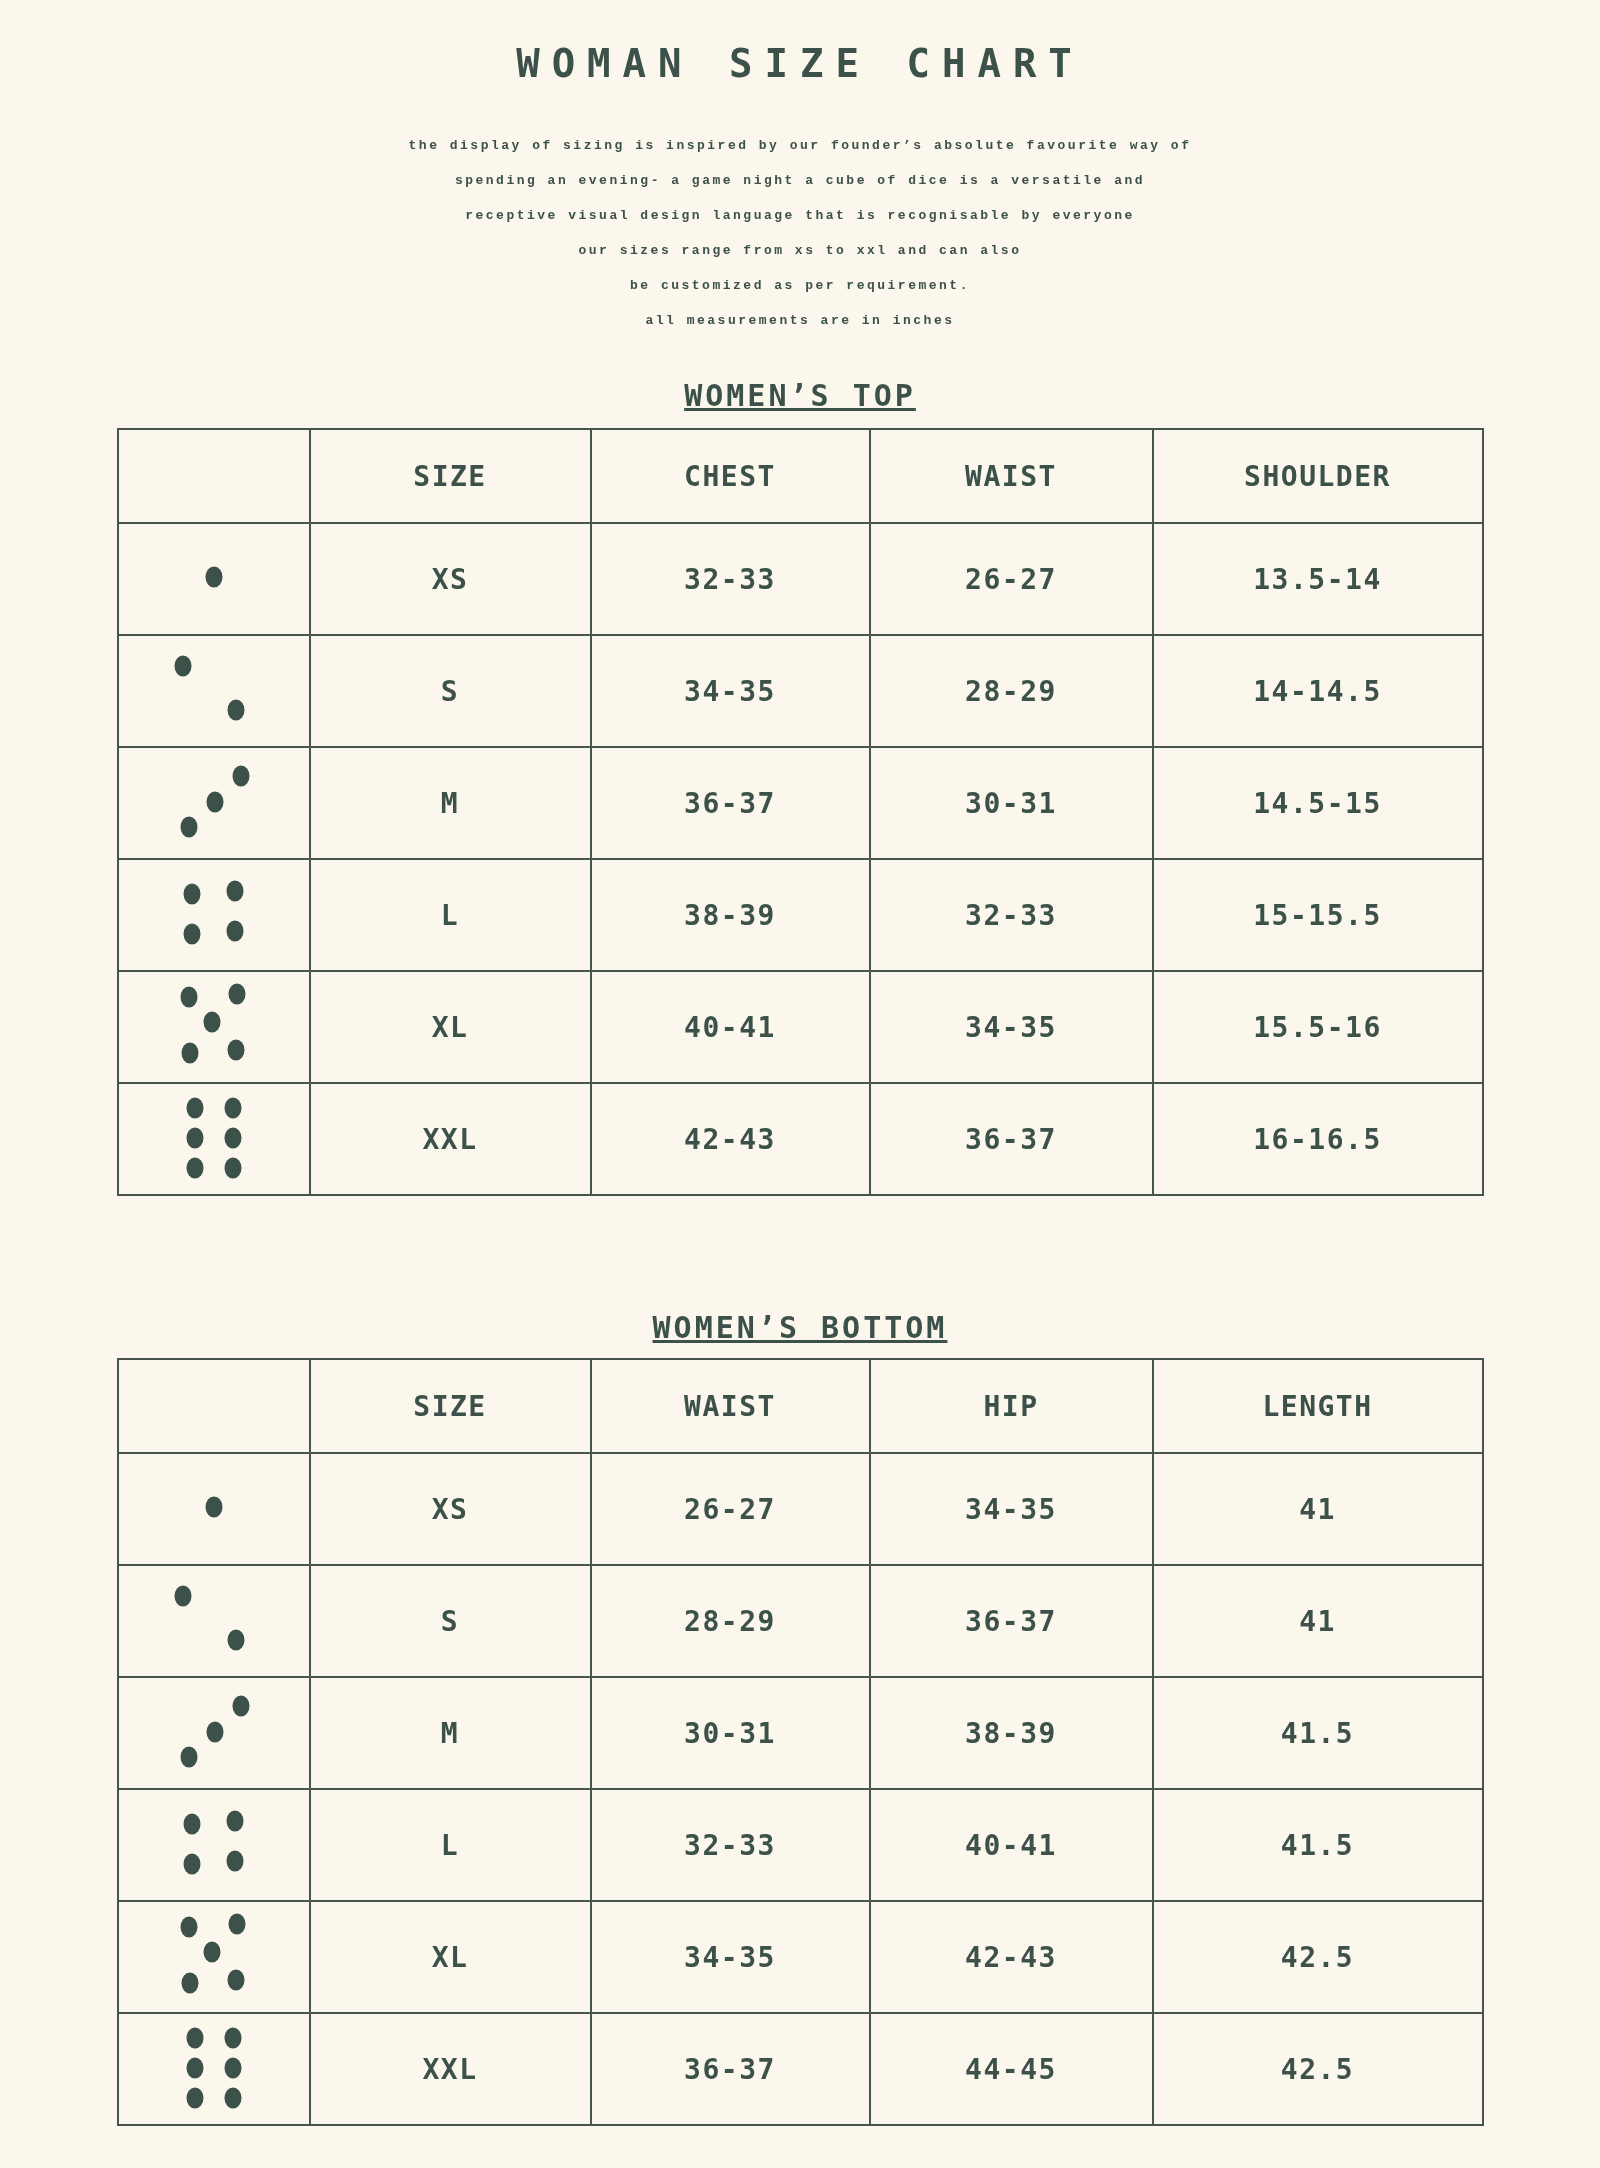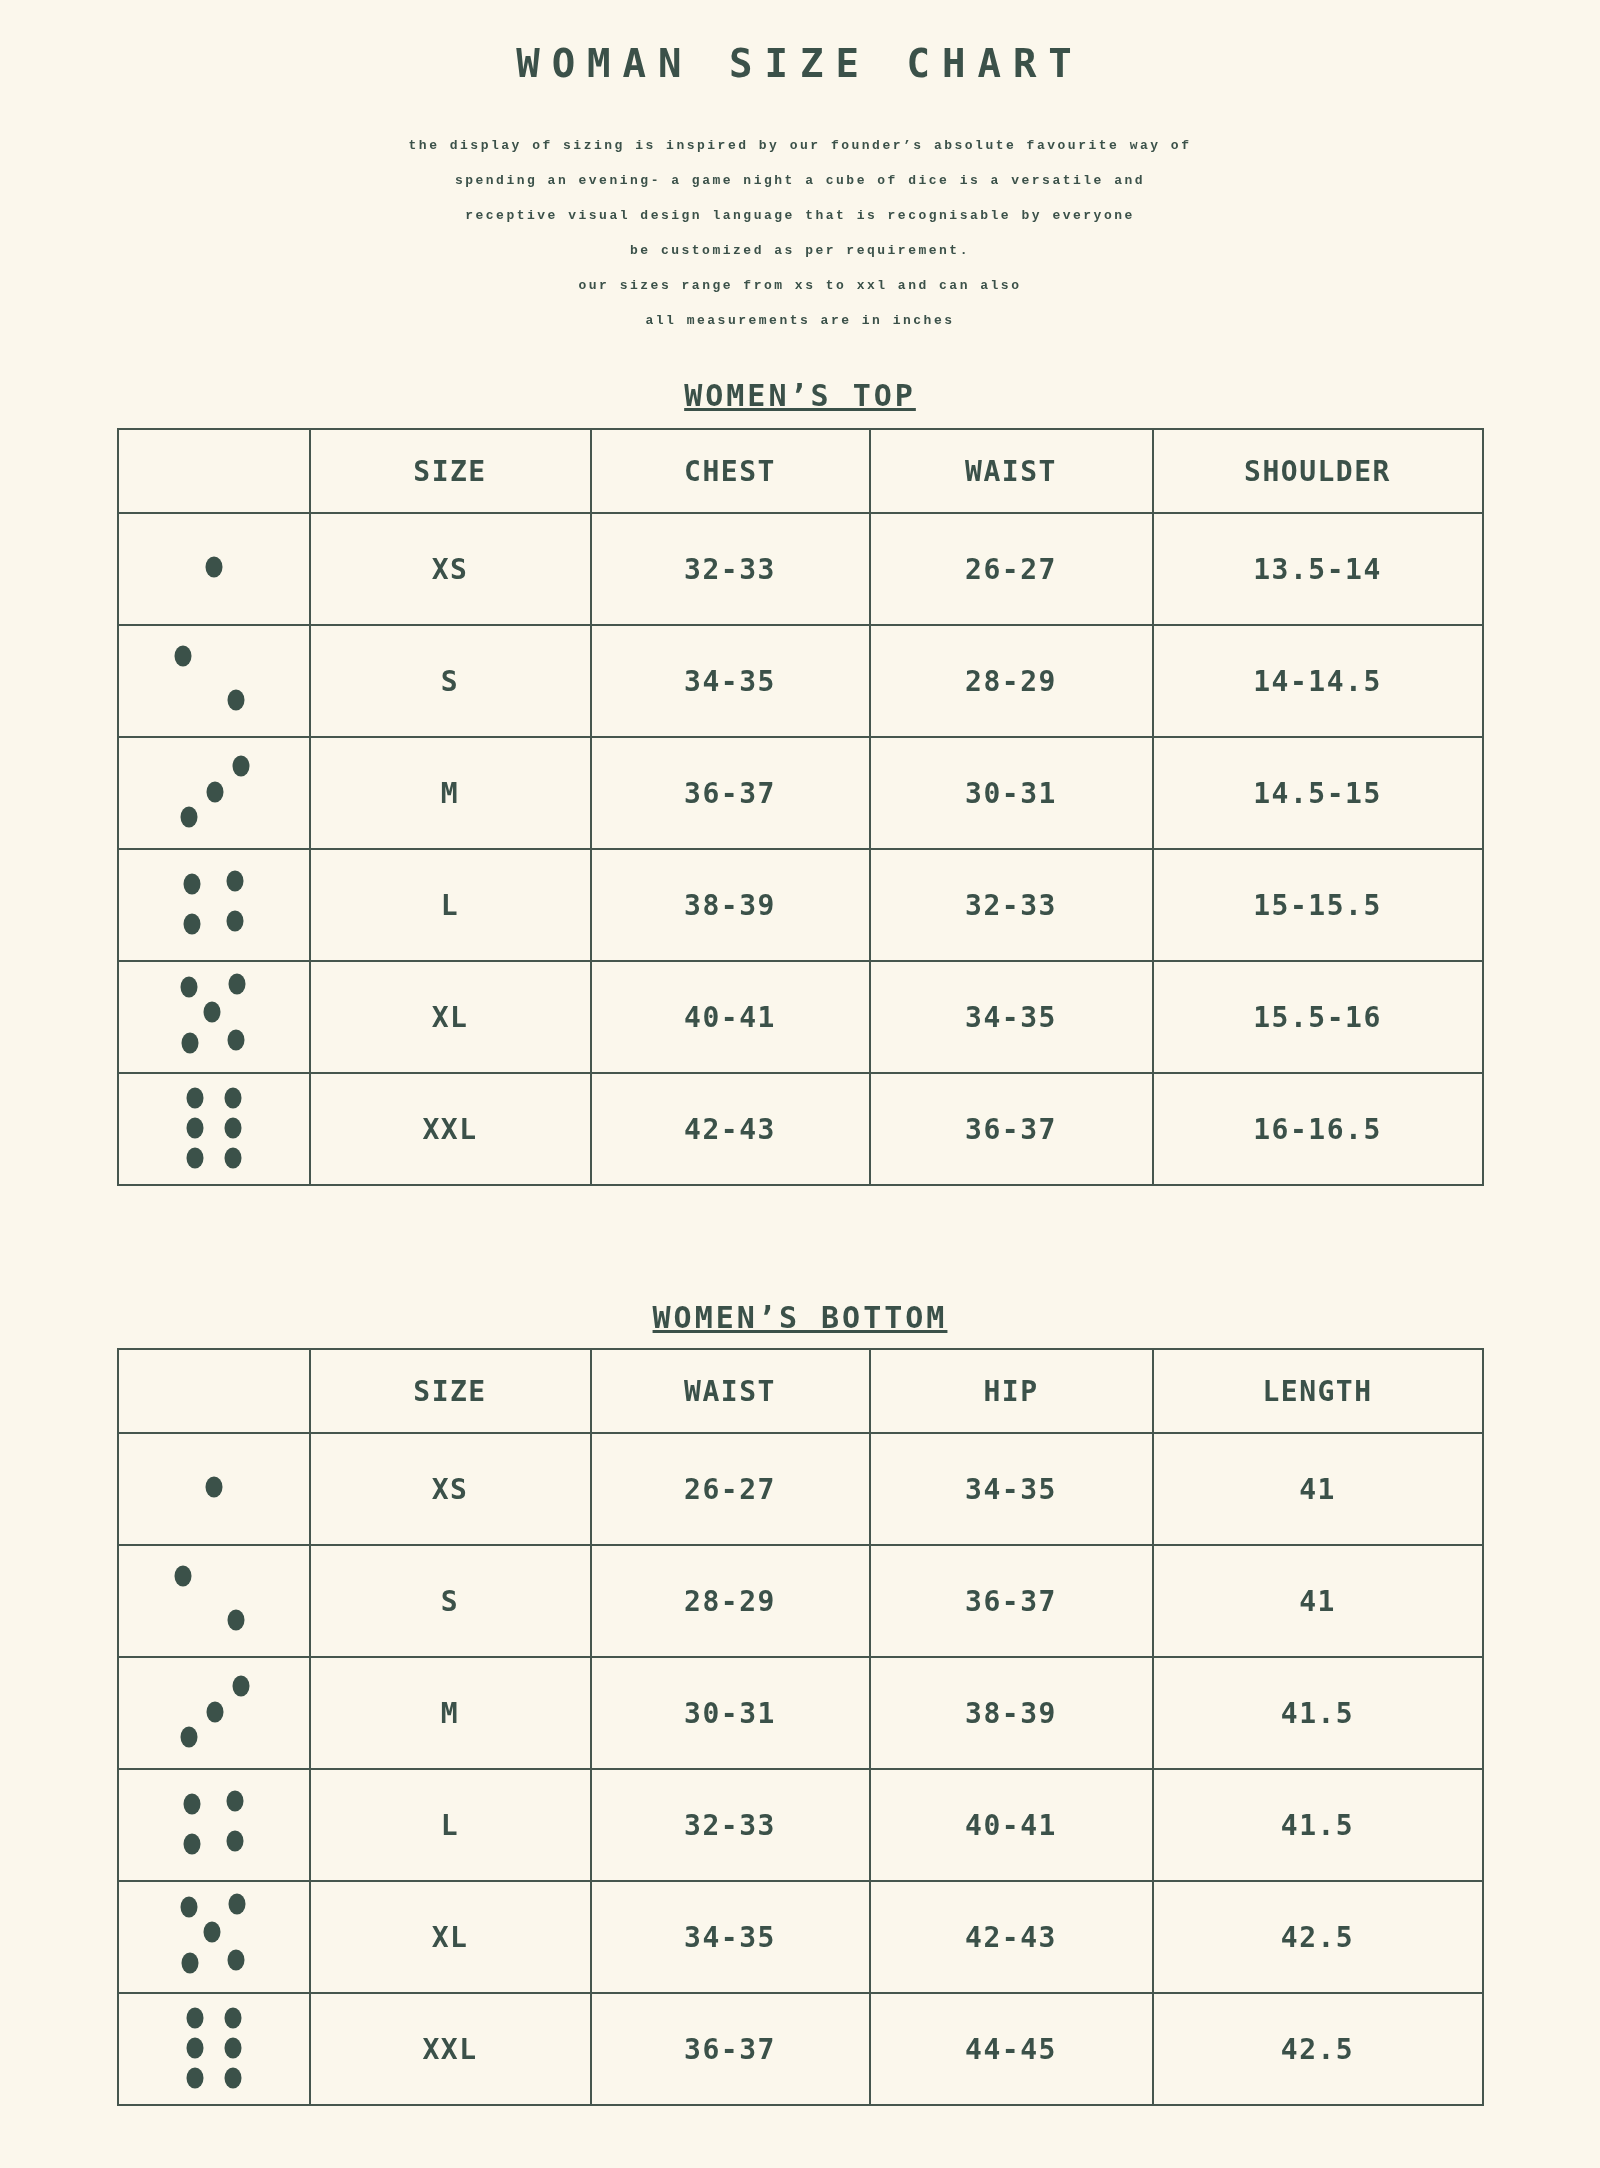--- a/index.html
+++ b/index.html
@@ -36,21 +36,21 @@
     border-collapse:collapse;table-layout:fixed;
     width:1365px;margin:16px auto 0;
   }
   .section-bottom table.tbl{margin-top:14px;}
   .tbl th,.tbl td{
     border:2px solid var(--border);
     text-align:center;vertical-align:middle;
     font-size:28px;font-weight:700;letter-spacing:1.5px;
     color:var(--ink);padding:0;
   }
-  .tbl th{height:84px;}
+  .tbl th{height:94px;}
   .tbl td{height:110px;}
   col.c-icon{width:192px;}
   col.c-size{width:281px;}
   col.c-a{width:279px;}
   col.c-b{width:283px;}
   col.c-c{width:330px;}
   
   .dice{position:relative;width:110px;height:110px;margin:0 auto;}
   .dot{
     position:absolute;width:17px;height:21px;border-radius:50%;
@@ -82,22 +82,22 @@
 <body>
 
 <main>
 
   <h1>WOMAN SIZE CHART</h1>
 
   <div class="intro">
     <p>the display of sizing is inspired by our founder’s absolute favourite way of</p>
     <p>spending an evening- a game night a cube of dice is a versatile and</p>
     <p>receptive visual design language that is recognisable by everyone</p>
+    <p>our sizes range from xs to xxl and can also</p>
     <p>be customized as per requirement.</p>
-    <p>our sizes range from xs to xxl and can also</p>
     <p>all measurements are in inches</p>
   </div>
 
   <section class="section-top">
     <h2>WOMEN’S TOP</h2>
     <table class="tbl">
       <colgroup>
         <col class="c-icon">
           <col class="c-size">
           <col class="c-a">

